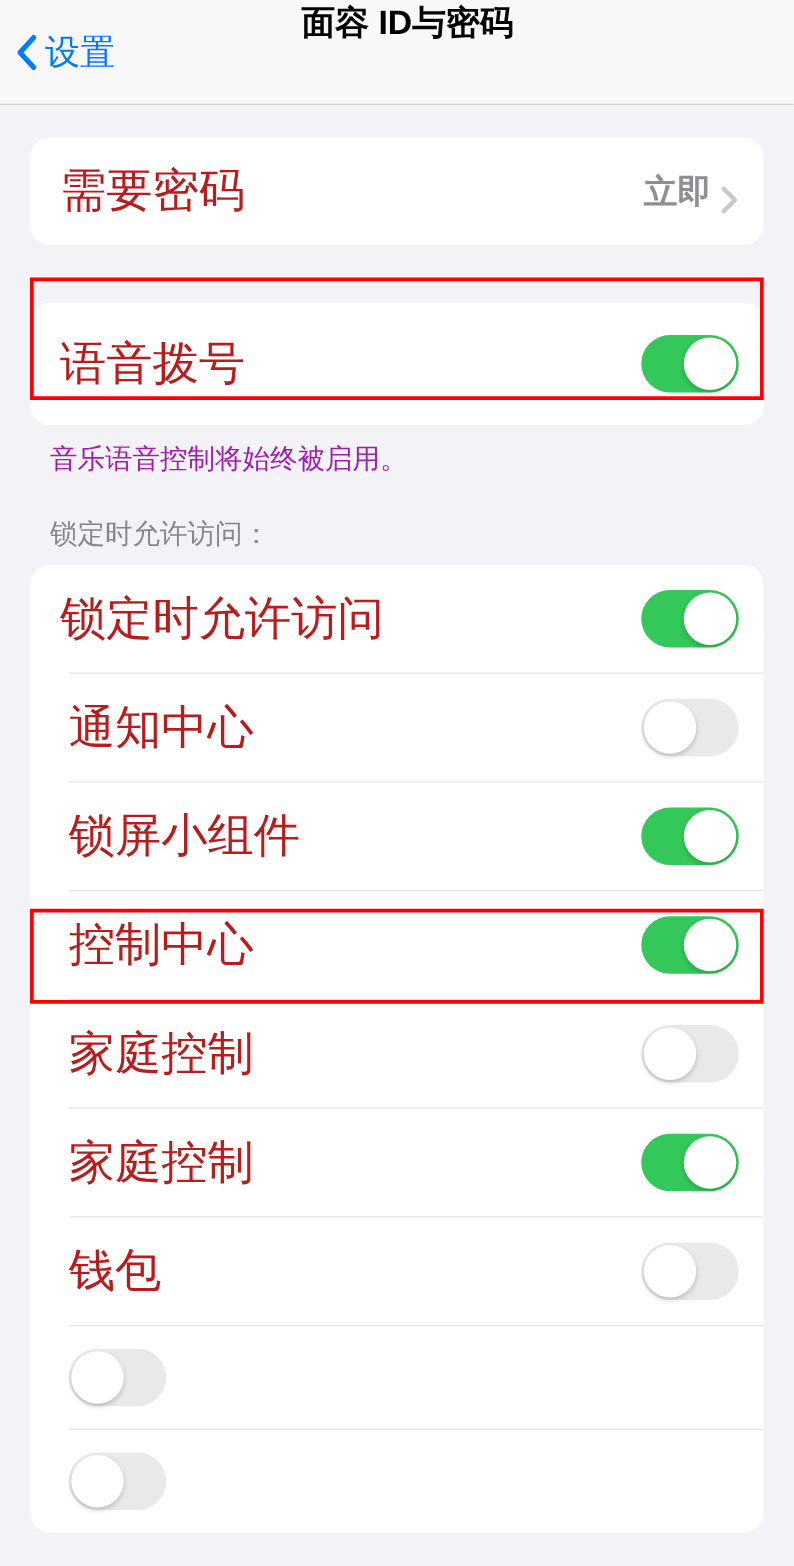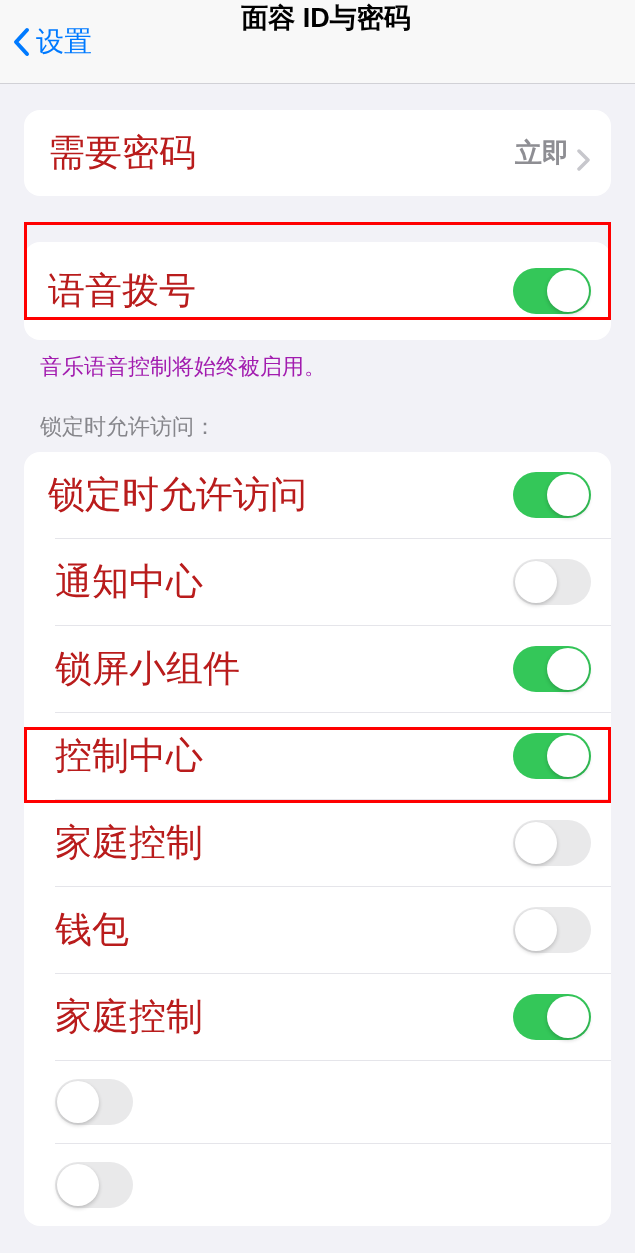--- a/index.html
+++ b/index.html
@@ -206,28 +206,28 @@
           <div class="knob"></div>
         </div>
       </div>
       <div class="row">
         <span class="row-label">家庭控制</span>
         <div class="switch off">
           <div class="knob"></div>
         </div>
       </div>
       <div class="row">
+        <span class="row-label">家庭控制</span>
+        <div class="switch on">
+          <div class="knob"></div>
+        </div>
+      </div>
+      <div class="row">
         <span class="row-label">钱包</span>
         <div class="switch off">
-          <div class="knob"></div>
-        </div>
-      </div>
-      <div class="row">
-        <span class="row-label">家庭控制</span>
-        <div class="switch on">
           <div class="knob"></div>
         </div>
       </div>
       <div class="row">
         <div class="switch off">
           <div class="knob"></div>
         </div>
       </div>
       <div class="row">
         <div class="switch off">

